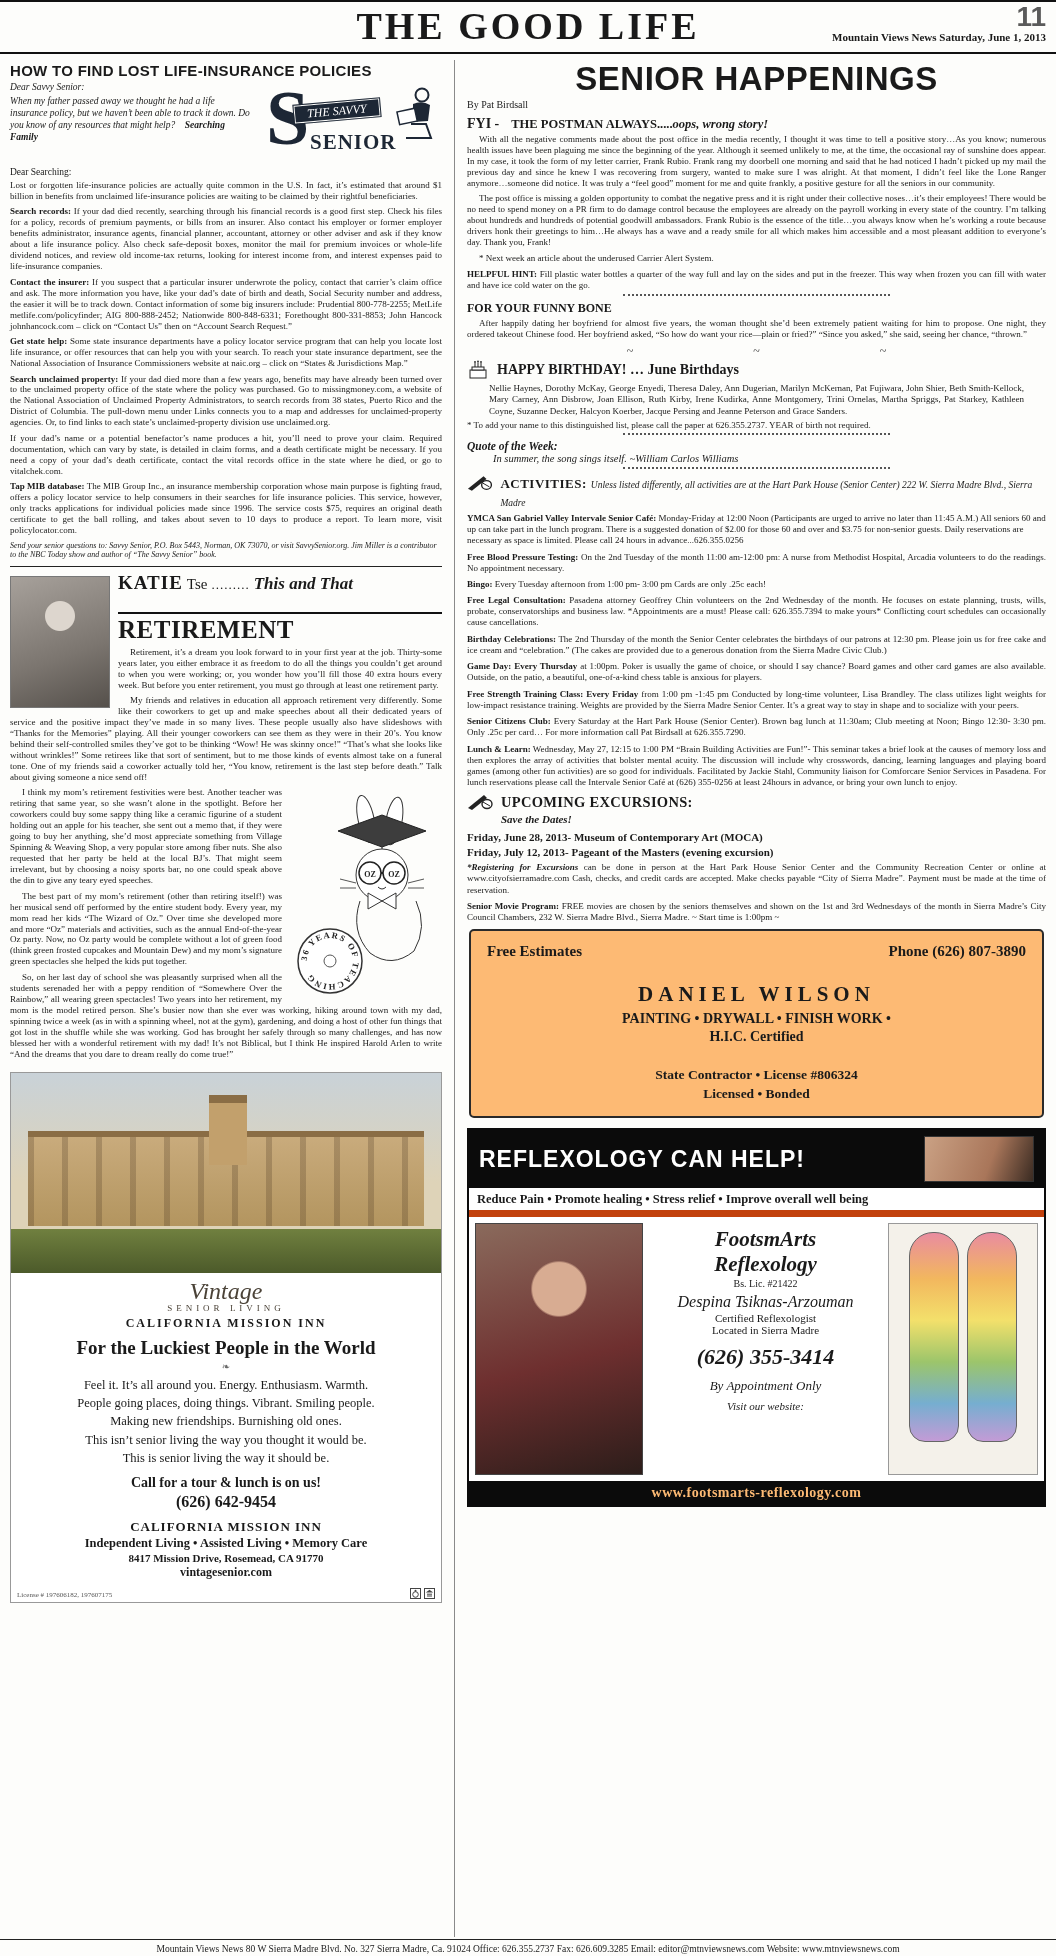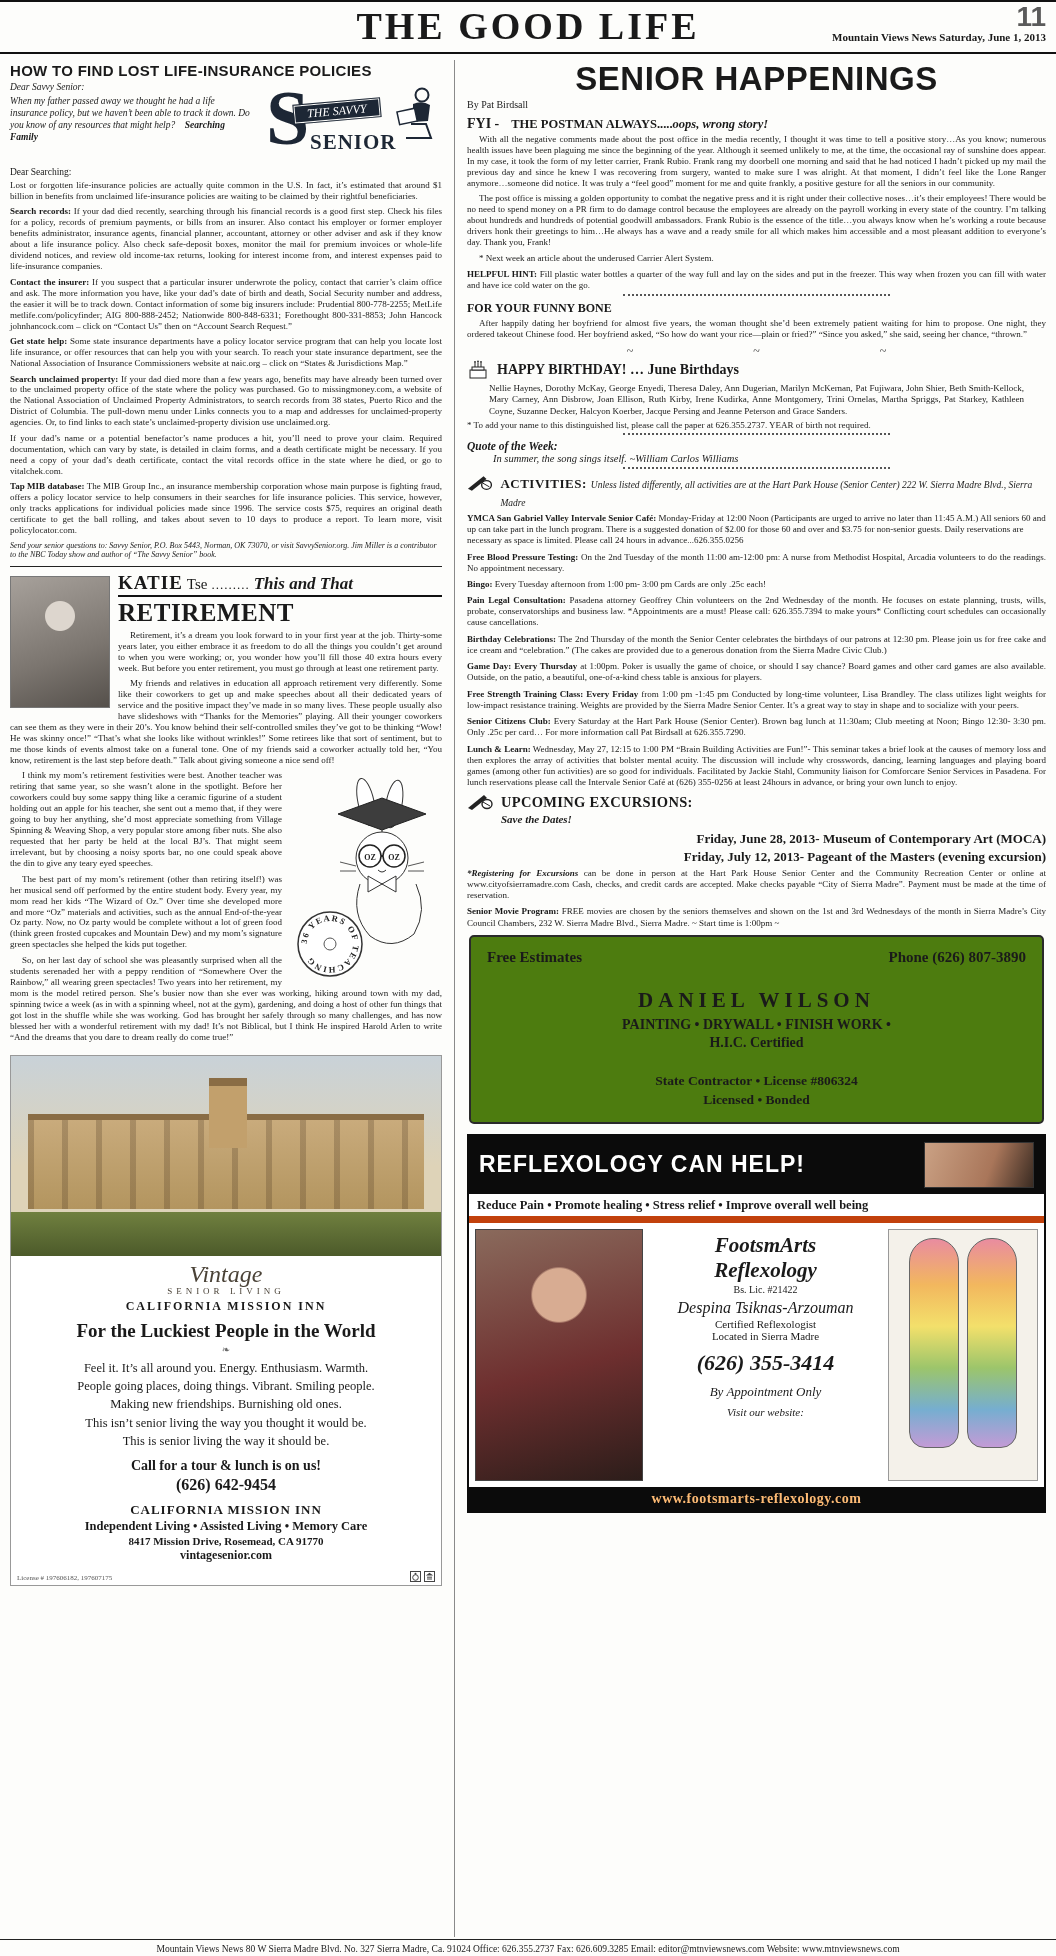--- a/index.html
+++ b/index.html
@@ -45,21 +45,21 @@
   .savvy-figure { position:absolute; right:2px; top:4px; }
   .salutation { font-size:9.5px; font-weight:400; margin-bottom:3px; }
   .footnote { font-size:8px; font-style:italic; line-height:1.2; margin-top:2px; }
   .rule { border:none; border-top:1.5px solid #222; margin:6px 0 5px; }
 
   
   .katie { overflow:hidden; }
   .katie-photo { float:left; width:100px; height:132px; margin:4px 8px 4px 0; border:1px solid #777;
                  background: radial-gradient(circle at 50% 30%, #ddd6ce 14%, rgba(0,0,0,0) 15%),
                              linear-gradient(160deg,#a7a19b 0%, #7b756f 60%, #55504b 100%); }
-  .katie-byline { border-bottom:2px solid #111; padding-bottom:1px; margin-bottom:2px;
+  .katie-byline { border-bottom:2px solid #111; padding-bottom:18px; margin-bottom:2px;
                   white-space:nowrap; overflow:hidden; }
   .katie-name { font-weight:700; font-size:19px; letter-spacing:1px; }
   .katie-surname { font-size:15px; }
   .katie-dots { font-size:13px; letter-spacing:1px; }
   .katie-colname { font-style:italic; font-size:17px; font-weight:700; }
   .katie-headline { font-size:25px; font-weight:700; letter-spacing:.5px; margin:1px 0 3px; }
   .oz-illo { float:right; width:152px; margin:2px 0 2px 8px; }
 
   
   .mission-ad { border:1px solid #999; margin-top:8px; background:#fff; }
@@ -110,27 +110,27 @@
   .quote-label { font-weight:700; font-style:italic; font-size:11.5px; }
   .quote-text { font-style:italic; font-size:10.5px; padding-left:26px; margin:1px 0 2px; }
   .act-head { display:flex; gap:8px; align-items:flex-start; margin:4px 0 3px; }
   .act-label { font-weight:700; font-size:13px; letter-spacing:.5px; }
   .act-note { font-style:italic; font-size:9.5px; line-height:1.2; }
   .ymca { font-size:9px; line-height:1.25; margin-bottom:5px; }
   .activities .bp { margin-bottom:5.5px; }
   .exc-head { display:flex; gap:8px; align-items:center; margin:6px 0 2px; }
   .exc-title { font-weight:700; font-size:14.5px; letter-spacing:.3px; }
   .exc-sub { font-weight:700; font-style:italic; font-size:11px; margin:0 0 5px 34px; }
-  .exc-items p { font-weight:700; font-size:13px; line-height:1.35;text-align:right; }
+  .exc-items p { font-weight:700; font-size:11px; line-height:1.35; }
   .exc-note { font-size:9px; line-height:1.25; text-align:justify; margin:2px 0 5px; }
   .movie { font-size:9px; line-height:1.25; text-align:justify; margin-bottom:6px; }
 
   
   .wilson-ad { border:2px solid #2a2a2a; border-radius:5px; margin:4px 2px 10px; padding:12px 16px 14px;
-               background:#4d7c0f; }
+               background:#fdba74; }
   .wilson-top { display:flex; justify-content:space-between; font-weight:700; font-size:15px; }
   .wilson-name { text-align:center; font-weight:700; font-size:21px; letter-spacing:5px; margin-top:22px; }
   .wilson-services { text-align:center; font-weight:700; font-size:14px; margin-top:4px; }
   .wilson-cert { text-align:center; font-weight:700; font-size:14px; margin-top:2px; }
   .wilson-license { text-align:center; font-weight:700; font-size:13.5px; margin-top:22px; }
   .wilson-bonded { text-align:center; font-weight:700; font-size:13.5px; margin-top:3px; }
 
   
   .reflex-ad { border:2px solid #0b0b0b; background:#fff; }
   .reflex-banner { background:#0b0b0b; color:#fff; display:flex; justify-content:space-between;
@@ -393,21 +393,21 @@
         </div>
 
         <p class="ymca">
           <b>YMCA San Gabriel Valley Intervale Senior Café:</b>
           <span>Monday-Friday at 12:00 Noon (Participants are urged to arrive no later than 11:45 A.M.) All seniors 60 and up can take part in the lunch program. There is a suggested donation of $2.00 for those 60 and over and $3.75 for non-senior guests. Daily reservations are necessary as space is limited.        Please call 24 hours in advance...626.355.0256</span>
         </p>
 
         <div class="activities">
             <p class="bp"><b class="lead">Free Blood Pressure Testing:</b> <span>On the 2nd Tuesday of the month  11:00 am-12:00 pm: A nurse from Methodist Hospital, Arcadia volunteers to do the readings. No appointment necessary.</span></p>
             <p class="bp"><b class="lead">Bingo:</b> <span>Every Tuesday afternoon from 1:00 pm- 3:00 pm          Cards are only .25c each!</span></p>
-            <p class="bp"><b class="lead">Pain Legal Consultation:</b> <span>Pasadena attorney Geoffrey Chin volunteers on the 2nd Wednesday of the month. He focuses on estate planning, trusts, wills, probate, conservatorships and business law. *Appointments are a must!      Please call: 626.355.7394 to make yours* Conflicting court schedules can occasionally cause cancellations.</span></p>
+            <p class="bp"><b class="lead">Free Legal Consultation:</b> <span>Pasadena attorney Geoffrey Chin volunteers on the 2nd Wednesday of the month. He focuses on estate planning, trusts, wills, probate, conservatorships and business law. *Appointments are a must!      Please call: 626.355.7394 to make yours* Conflicting court schedules can occasionally cause cancellations.</span></p>
             <p class="bp"><b class="lead">Birthday Celebrations:</b> <span>The 2nd Thursday of the month the Senior  Center celebrates the birthdays of our patrons at 12:30 pm. Please join us  for free cake and ice cream and “celebration.” (The cakes are provided  due to a generous donation from the Sierra Madre Civic Club.)</span></p>
             <p class="bp"><b class="lead">Game Day: Every Thursday</b> <span>at 1:00pm. Poker is usually the game of choice, or should I say chance? Board games and other card games are  also available. Outside, on the patio, a beautiful, one-of-a-kind chess table is  anxious for players.</span></p>
             <p class="bp"><b class="lead">Free Strength Training Class: Every Friday</b> <span>from 1:00 pm -1:45 pm  Conducted by long-time volunteer, Lisa Brandley. The class utilizes light  weights for low-impact resistance training. Weights are provided by the  Sierra Madre Senior Center. It’s a great way to stay in shape and to  socialize with your peers.</span></p>
             <p class="bp"><b class="lead">Senior Citizens Club:</b> <span>Every Saturday at the Hart Park House (Senior Center). Brown bag lunch at 11:30am; Club meeting at Noon; Bingo 12:30- 3:30 pm. Only .25c per card… For more information call Pat Birdsall at 626.355.7290.</span></p>
             <p class="bp"><b class="lead">Lunch &amp; Learn:</b> <span>Wednesday, May 27, 12:15 to 1:00 PM  “Brain Building Activities are Fun!”- This seminar takes a brief look at the causes of memory loss and then explores the array of activities that bolster mental acuity. The discussion will include why crosswords, dancing, learning  languages and playing board games (among other fun activities) are so good for individuals. Facilitated by Jackie Stahl, Community liaison for Comforcare Senior Services in Pasadena. For lunch reservations please call the Intervale Senior Café at (626) 355-0256 at least 24hours in advance, or bring your own lunch to enjoy.</span></p>
           </div>
 
         <div class="exc-head">
           <svg width="26" height="18" viewBox="0 0 26 18">
             <polygon points="1,15 17,2 20,5 5,17" fill="#222"></polygon>

